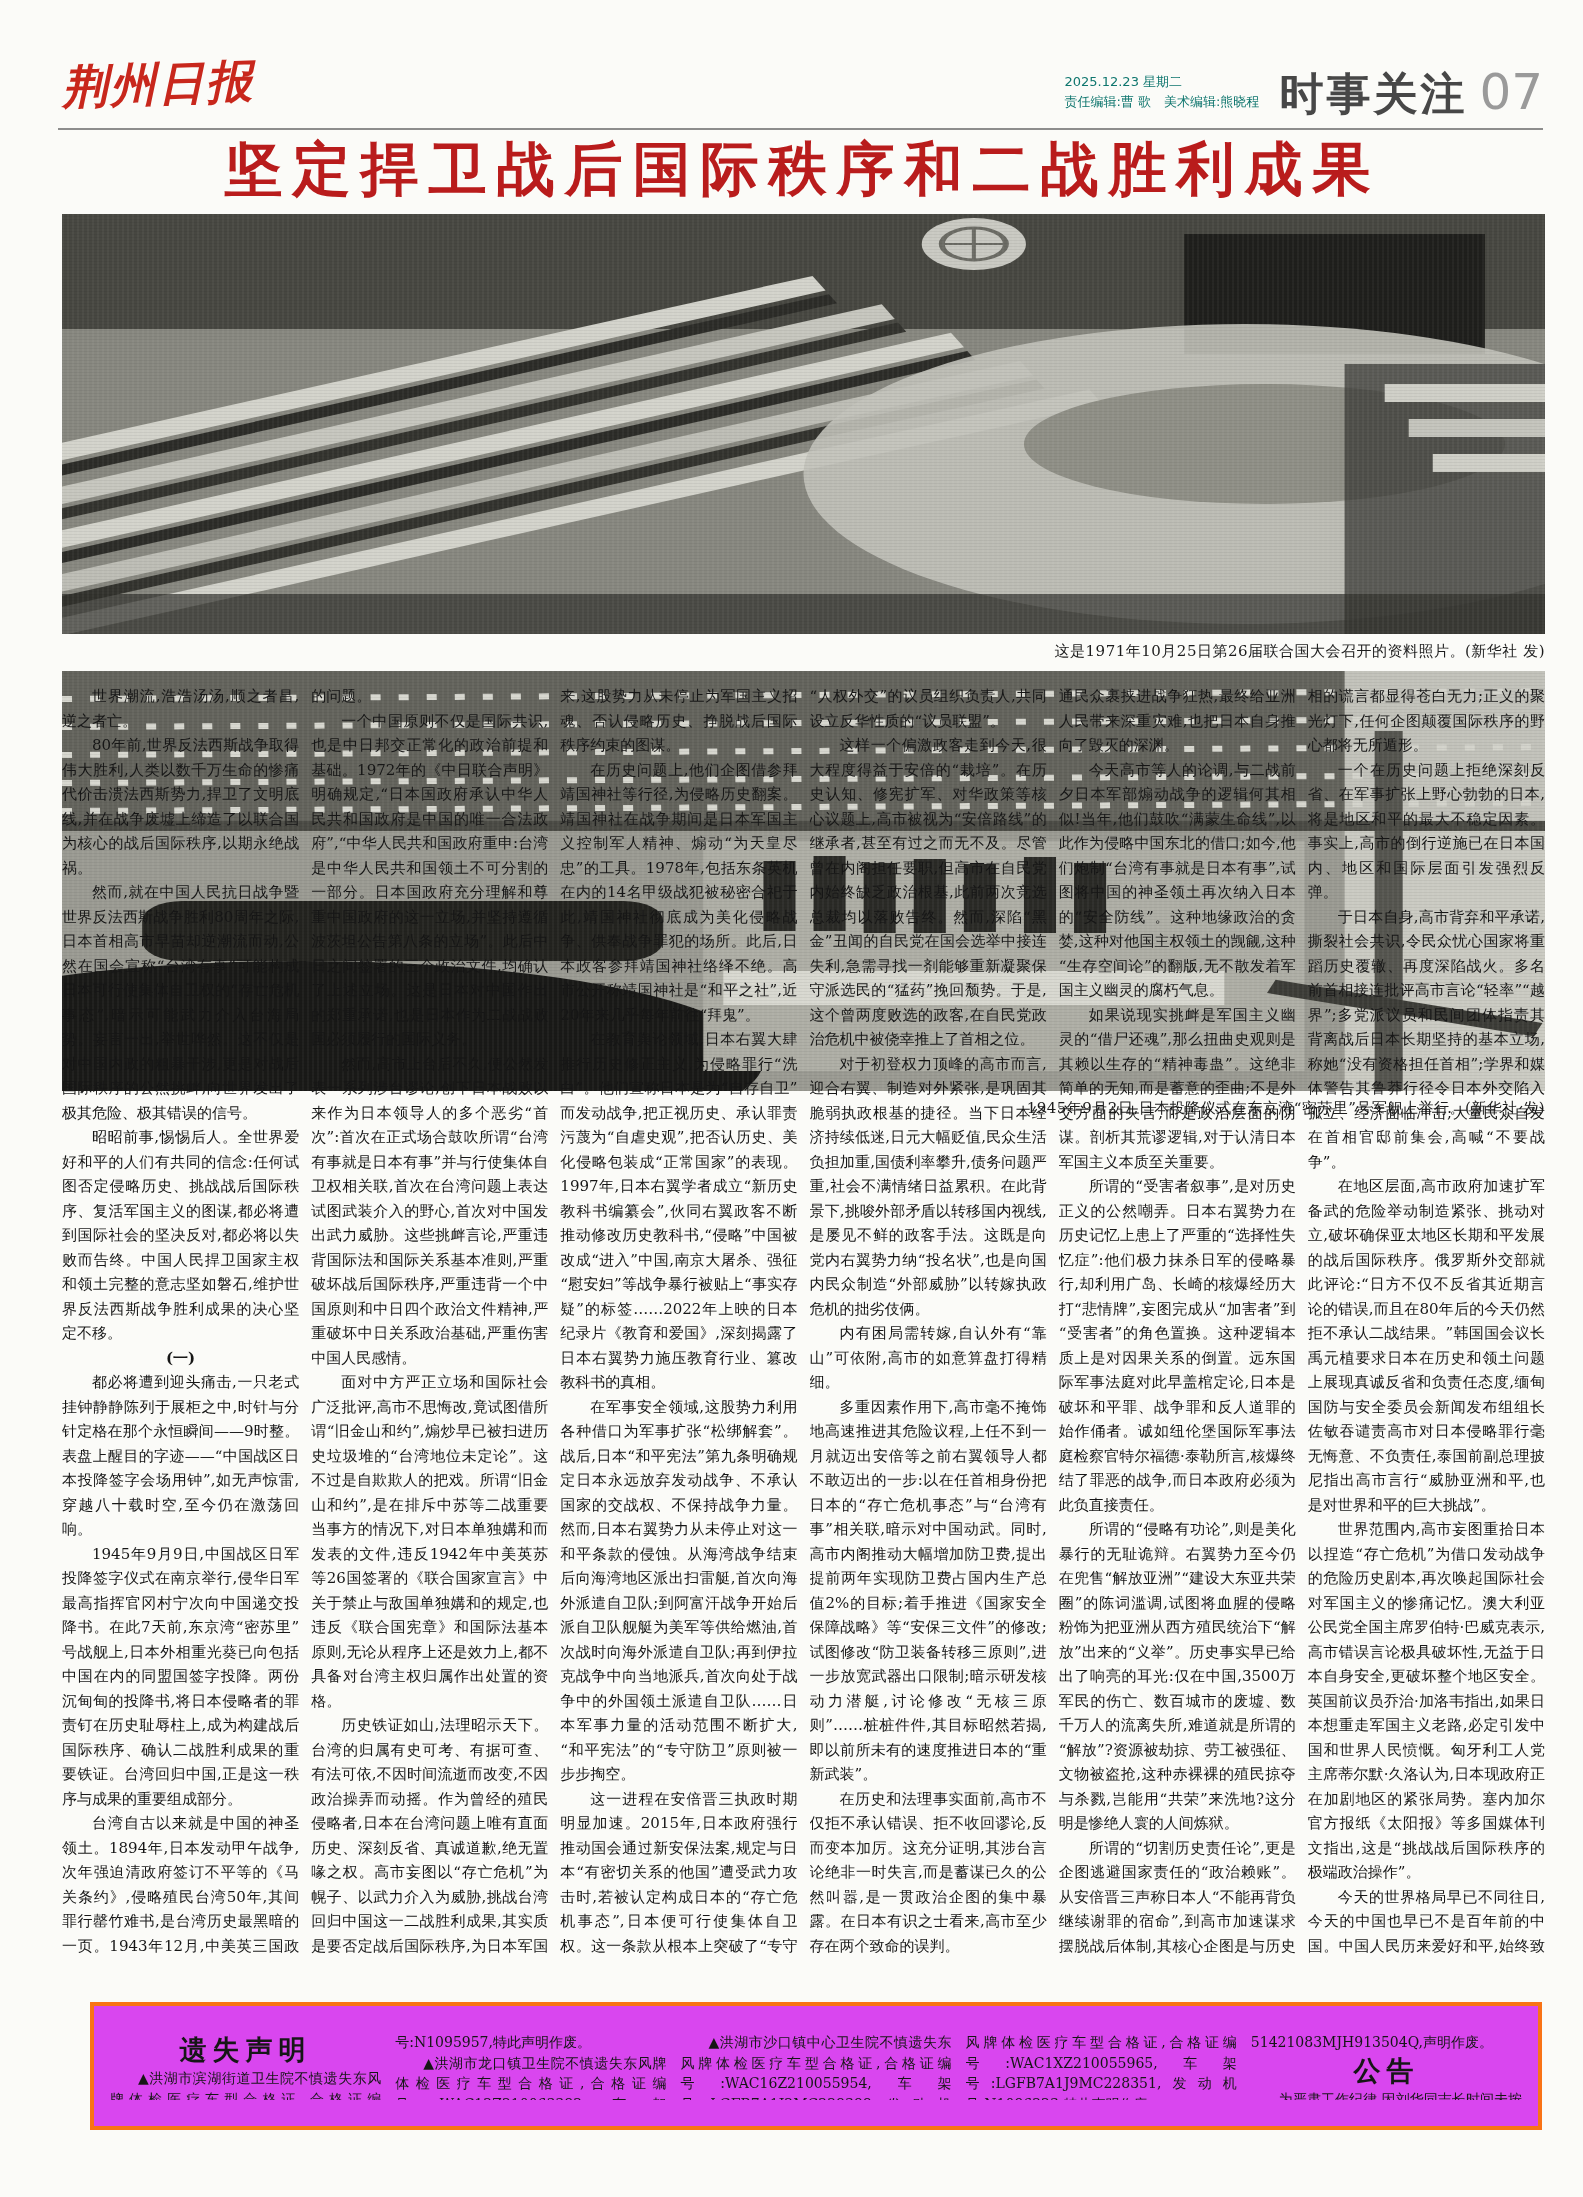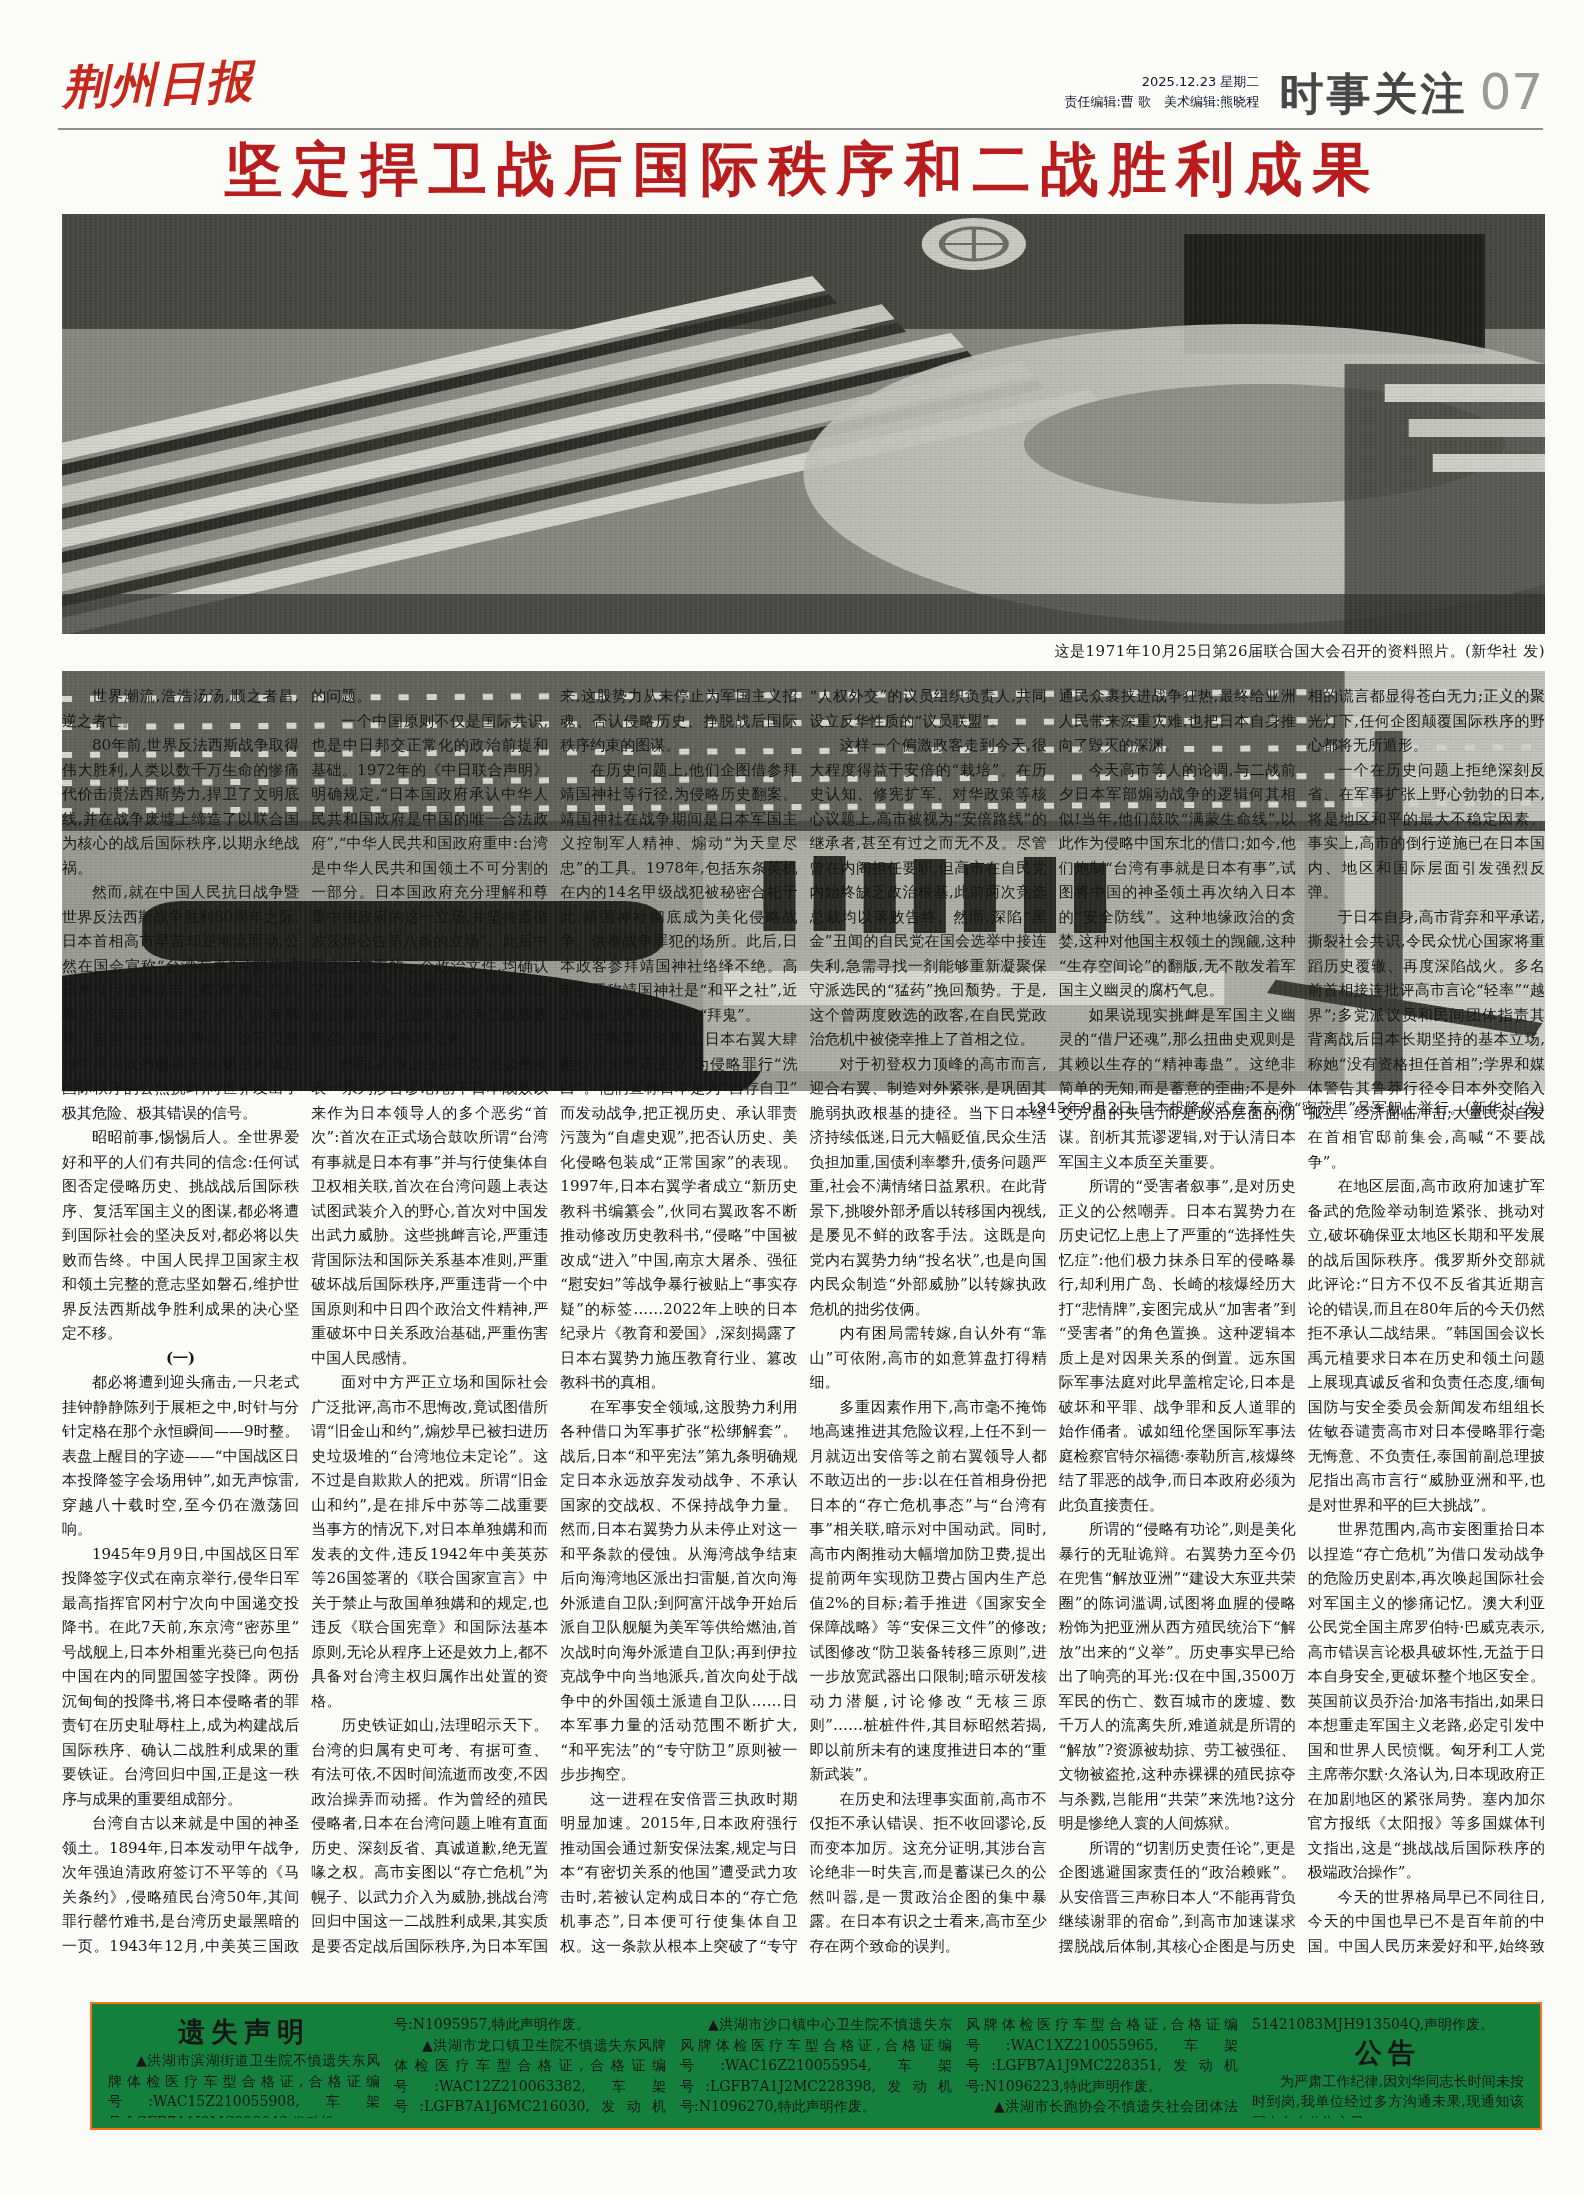--- a/index.html
+++ b/index.html
@@ -4,21 +4,21 @@
 <style>
   html,body{margin:0;padding:0;background:#e8e8e6;}
   .sheet{position:relative;width:1583px;height:2197px;margin:0 auto;background:#fbfbf8;
          font-family:"DejaVu Serif",serif;color:#161616;overflow:hidden;}
   
   .masthead{position:absolute;left:62px;right:40px;top:50px;height:66px;
             display:flex;justify-content:space-between;align-items:flex-end;}
   .logo{color:#c8271c;font-size:46px;font-weight:bold;font-style:italic;
         font-family:"DejaVu Sans",sans-serif;transform:rotate(-2deg);letter-spacing:2px;}
   .mast-right{display:flex;align-items:flex-end;gap:20px;}
-  .mast-meta{text-align:right;font-size:13px;color:#0f172a;line-height:1.55;
+  .mast-meta{text-align:left;font-size:13px;color:#0f766e;line-height:1.55;
              font-family:"DejaVu Sans",sans-serif;padding-bottom:4px;}
   .section-block{display:flex;align-items:flex-end;gap:12px;}
   .section-title{font-size:44px;font-weight:900;color:#474747;letter-spacing:3px;
                  font-family:"DejaVu Sans",sans-serif;line-height:1;}
   .page-num{font-size:50px;color:#9a9a9a;font-family:"DejaVu Sans",sans-serif;line-height:.95;}
   .mast-rule{position:absolute;left:58px;right:40px;top:128px;border-top:2px solid #8d8d8d;}
   
   .headline{position:absolute;left:62px;right:40px;top:138px;margin:0;
             text-align:center;font-family:"DejaVu Sans",sans-serif;
             font-size:58px;font-weight:900;color:#b91c1c;letter-spacing:10px;line-height:1.1;}
@@ -35,21 +35,21 @@
   .body-cols{position:absolute;left:62px;right:38px;top:684px;height:1274px;
              display:flex;gap:12px;overflow:hidden;}
   .body-cols .col{flex:1;min-width:0;overflow:hidden;text-align:justify;
                   font-size:15px;line-height:24.5px;}
   .body-cols p{margin:0;}
   .b-p{text-indent:2em;}
   .b-c{text-indent:0;}
   .b-s{text-align:center;font-weight:bold;text-indent:0;}
   
   .notice-box{position:absolute;left:90px;width:1452px;top:2002px;height:128px;
-              border:2px solid #f97316;box-sizing:border-box;padding:10px 16px;overflow:hidden;background:#15803d;}
+              border:4px solid #f97316;box-sizing:border-box;padding:26px 16px;overflow:hidden;background:#d946ef;}
   .notice-cols{display:flex;gap:14px;height:100%;}
   .notice-cols .col{flex:1;min-width:0;overflow:hidden;text-align:justify;
                     font-size:14px;line-height:20.5px;}
   .notice-cols p{margin:0;}
   .n-ti{font-family:"DejaVu Sans",sans-serif;font-size:27px;font-weight:900;text-align:center;
         letter-spacing:6px;line-height:36px;text-indent:0;margin:0 0 3px;}
   .n-sb{text-align:right;font-weight:bold;text-indent:0;}
   .n-sg{text-align:right;text-indent:0;}
 </style>
 </head>

